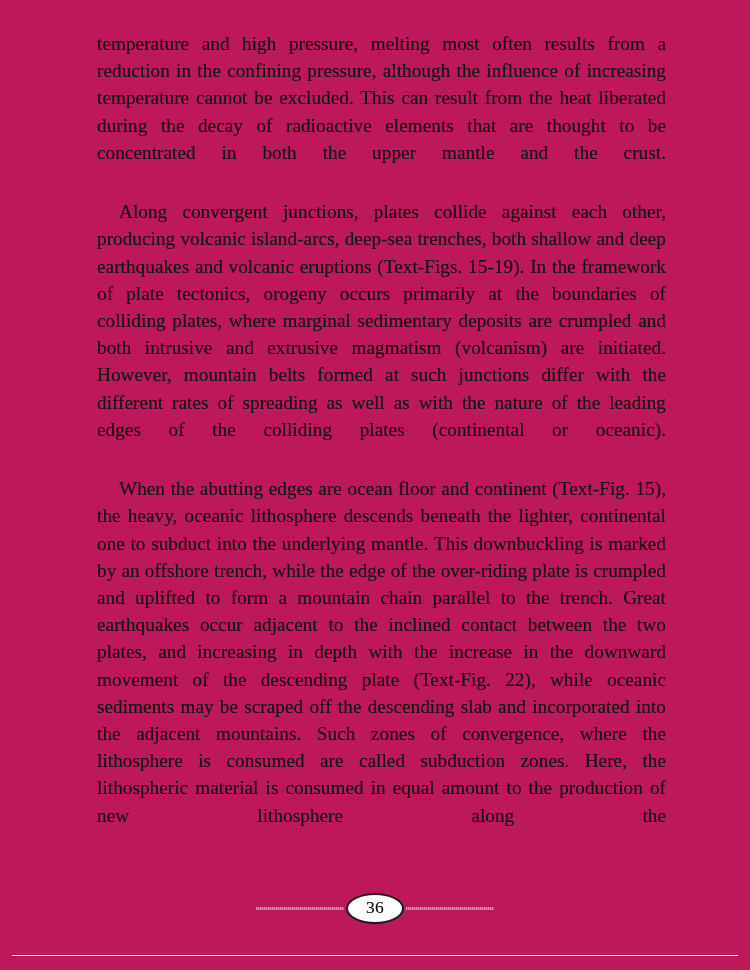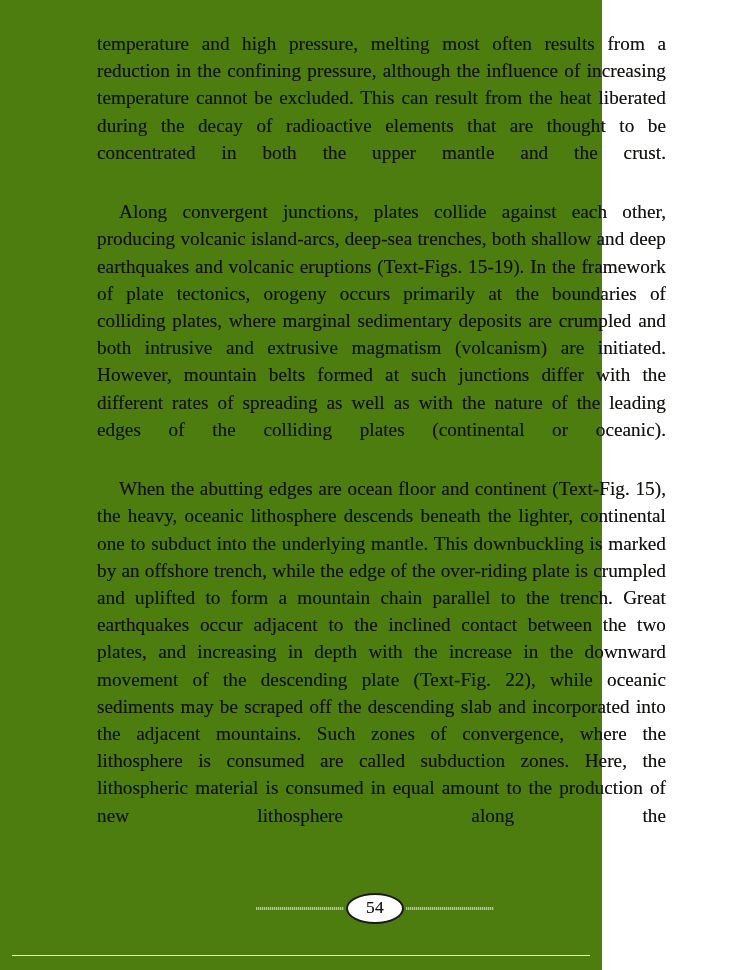--- a/index.html
+++ b/index.html
@@ -14,23 +14,23 @@
     overflow: hidden;
     font-family: "Liberation Serif", "DejaVu Serif", serif;
     color: #111111;
     position: relative;
   }
 
   .page {
     position: absolute;
     left: 0;
     top: 0;
-    width: 602px;
+    width: 750px;
     height: 970px;
-    background: #4d7c0f;
+    background: #be185d;
   }
 
   
   .scan-edge-bottom {
     position: absolute;
     left: 12px;
     right: 12px;
     top: 955px;
     height: 1px;
     background: #f0f0f0;
@@ -132,20 +132,20 @@
 
     <p class="body-para">Along convergent junctions, plates collide against each other, producing volcanic island-arcs, deep-sea trenches, both shallow and deep earthquakes and volcanic eruptions (Text-Figs. 15-19). In the framework of plate tectonics, orogeny occurs primarily at the boundaries of colliding plates, where marginal sedimentary deposits are crumpled and both intrusive and extrusive magmatism (volcanism) are initiated. However, mountain belts formed at such junctions differ with the different rates of spreading as well as with the nature of the leading edges of the colliding plates (continental or oceanic).</p>
 
     <p class="body-para">When the abutting edges are ocean floor and continent (Text-Fig. 15), the heavy, oceanic lithosphere descends beneath the lighter, continental one to subduct into the underlying mantle. This downbuckling is marked by an offshore trench, while the edge of the over-riding plate is crumpled and uplifted to form a mountain chain parallel to the trench. Great earthquakes occur adjacent to the inclined contact between the two plates, and increasing in depth with the increase in the downward movement of the descending plate (Text-Fig. 22), while oceanic sediments may be scraped off the descending slab and incorporated into the adjacent mountains. Such zones of convergence, where the lithosphere is consumed are called subduction zones. Here, the lithospheric material is consumed in equal amount to the production of new lithosphere along the</p>
 
   </div>
 
   <div class="page-footer">
     <div class="rule-dots left"></div>
     <div class="page-number-oval">
-      <span>54</span>
+      <span>36</span>
     </div>
     <div class="rule-dots right"></div>
   </div>
 
   <div class="scan-edge-bottom"></div>
 
 </div>
 
 </body></html>

